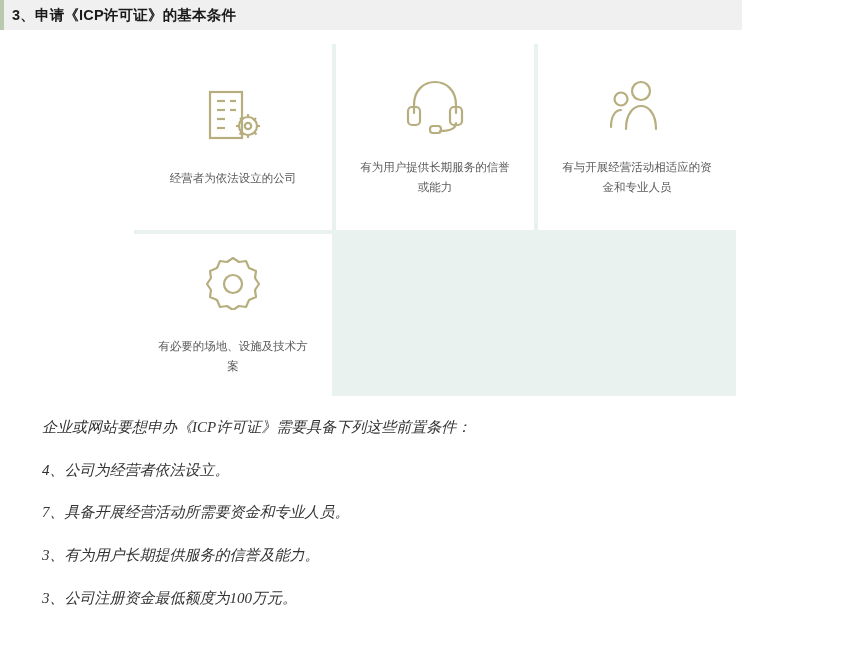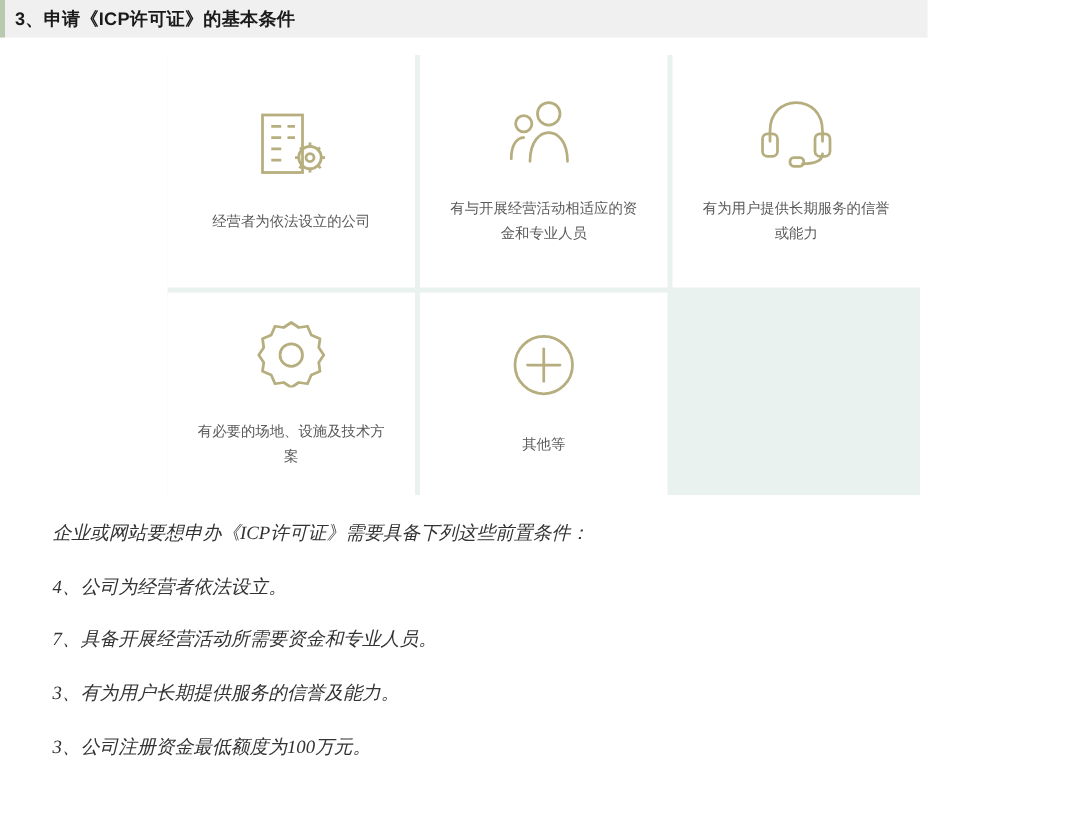--- a/index.html
+++ b/index.html
@@ -123,63 +123,53 @@
             <line x1="56" y1="32" x2="53.5" y2="34.5"></line>
             <line x1="42" y1="46" x2="39.5" y2="48.5"></line>
           </svg>
         </span>
         <span class="cap">经营者为依法设立的公司</span>
       </div>
 
       <div class="card">
         <span class="icon">
           <svg width="62" height="58" viewBox="0 0 62 58" fill="none" stroke="#b6ae7e" stroke-width="2.2" stroke-linecap="round">
-            <circle cx="35" cy="14" r="9"></circle>
-            <path d="M20 52 C20 36 28 29 35 29 C42 29 50 36 50 52"></path>
-            <circle cx="15" cy="22" r="6.5"></circle>
-            <path d="M5 50 C5 38 10 33 15 33"></path>
-          </svg>
-        </span>
-        <span class="cap">有与开展经营活动相适应的资金和专业人员</span>
-      </div>
-
-      <div class="card">
-        <span class="icon">
-          <svg width="62" height="58" viewBox="0 0 62 58" fill="none" stroke="#b6ae7e" stroke-width="2.2" stroke-linecap="round">
             <path d="M10 36 V28 C10 13 20 5 31 5 C42 5 52 13 52 28 V36"></path>
             <rect x="4" y="30" width="12" height="18" rx="4"></rect>
             <rect x="46" y="30" width="12" height="18" rx="4"></rect>
             <path d="M52 46 C52 52 45 54 36 54"></path>
             <rect x="26" y="49" width="11" height="7" rx="3"></rect>
           </svg>
         </span>
         <span class="cap">有为用户提供长期服务的信誉或能力</span>
+      </div>
+
+      <div class="card">
+        <span class="icon">
+          <svg width="62" height="58" viewBox="0 0 62 58" fill="none" stroke="#b6ae7e" stroke-width="2.2" stroke-linecap="round">
+            <circle cx="35" cy="14" r="9"></circle>
+            <path d="M20 52 C20 36 28 29 35 29 C42 29 50 36 50 52"></path>
+            <circle cx="15" cy="22" r="6.5"></circle>
+            <path d="M5 50 C5 38 10 33 15 33"></path>
+          </svg>
+        </span>
+        <span class="cap">有与开展经营活动相适应的资金和专业人员</span>
       </div>
 
 
       <div class="card row2">
         <span class="icon">
           <svg width="58" height="56" viewBox="0 0 58 56" fill="none" stroke="#b6ae7e" stroke-width="2.2" stroke-linejoin="round">
             <path d="M29 4 L35 8 L42 7 L45 14 L52 17 L51 24 L55 30 L51 36 L52 43 L45 46 L42 53 L35 52 L29 56 L23 52 L16 53 L13 46 L6 43 L7 36 L3 30 L7 24 L6 17 L13 14 L16 7 L23 8 Z"></path>
             <circle cx="29" cy="30" r="9"></circle>
           </svg>
         </span>
         <span class="cap">有必要的场地、设施及技术方案</span>
       </div>
 
-      <div class="card row2">
-        <span class="icon">
-          <svg width="58" height="56" viewBox="0 0 58 56" fill="none" stroke="#b6ae7e" stroke-width="2.2" stroke-linecap="round">
-            <circle cx="29" cy="28" r="23"></circle>
-            <line x1="29" y1="15" x2="29" y2="41"></line>
-            <line x1="16" y1="28" x2="42" y2="28"></line>
-          </svg>
-        </span>
-        <span class="cap">其他等</span>
-      </div>
 
     </div>
   </div>
 
   <div class="body-copy">
     <p>企业或网站要想申办《ICP许可证》需要具备下列这些前置条件：</p>
     <p>4、公司为经营者依法设立。</p>
     <p>7、具备开展经营活动所需要资金和专业人员。</p>
     <p>3、有为用户长期提供服务的信誉及能力。</p>
     <p>3、公司注册资金最低额度为100万元。</p>

